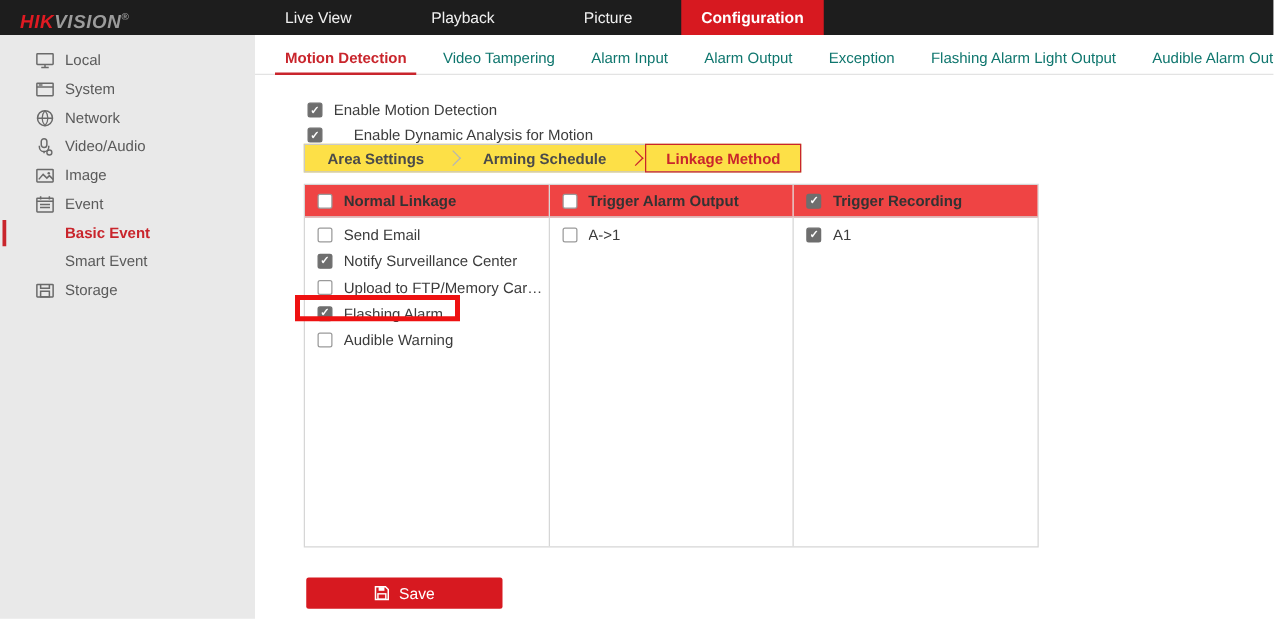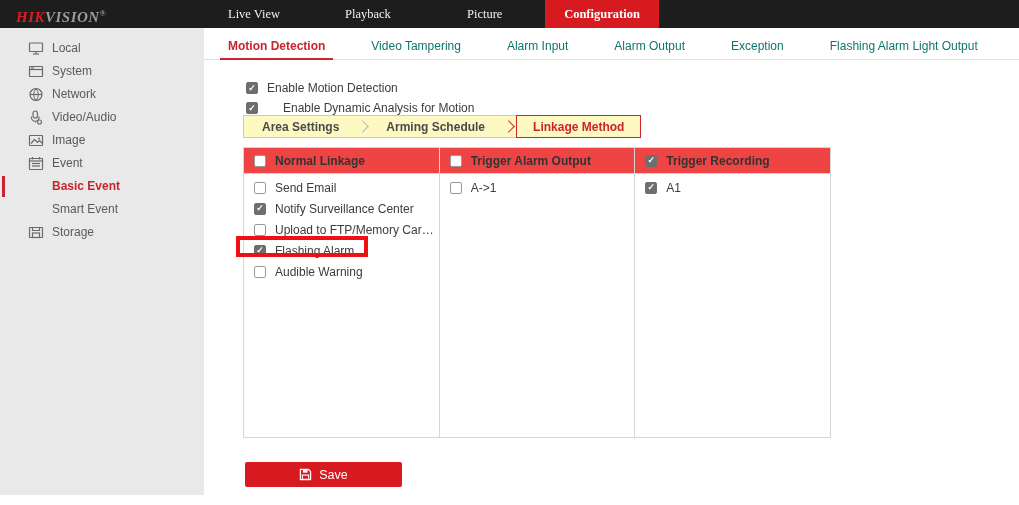--- a/index.html
+++ b/index.html
@@ -1,21 +1,21 @@
 <!DOCTYPE html>
 <html><head>
 <meta charset="utf-8">
 <style>
   html,body{margin:0;padding:0;background:#fff;}
   *{box-sizing:border-box;}
   .page{position:relative;width:1019px;height:505px;background:#ffffff;
         font-family:"Liberation Sans", sans-serif;overflow:hidden;}
 
   
-  .top-header{position:absolute;left:0;top:0;width:1019px;height:28px;background:#1d1d1d;font-family:Liberation Serif, serif;}
+  .top-header{position:absolute;left:0;top:0;width:1019px;height:28px;background:#1d1d1d;}
   .logo{position:absolute;left:16px;top:0;height:28px;line-height:28px;
         font-style:italic;font-weight:bold;font-size:15px;letter-spacing:.5px;white-space:nowrap;}
   .logo .hik{color:#e01a22;}
   .logo .vision{color:#9b9b9b;}
   .logo .reg{color:#9b9b9b;font-size:8px;vertical-align:super;font-style:normal;}
   .nav-item{position:absolute;top:0;height:28px;line-height:28px;
             font-size:12.5px;color:#f0f0f0;cursor:pointer;white-space:nowrap;}
   .nav-live{left:228px;} .nav-play{left:345px;} .nav-pic{left:467px;}
   .nav-config{left:545px;width:114px;text-align:center;background:#d71920;font-weight:bold;color:#fff;}
 
@@ -26,39 +26,39 @@
   .side-item .ico{position:absolute;left:28px;top:4px;width:16px;height:15px;}
   .side-item .ico svg{display:block;}
   .side-item .lbl{position:absolute;left:52px;top:0;height:23px;line-height:23px;
                   font-size:12px;color:#5a5a5a;white-space:nowrap;}
   .side-item.active .lbl{color:#c9252c;font-weight:bold;}
   .side-item.active::before{content:"";position:absolute;left:2px;top:1px;bottom:1px;width:3px;background:#c9252c;}
 
   
   .tabbar{position:absolute;left:204px;top:33px;right:0;height:27px;
           border-bottom:1px solid #e3e3e3;display:flex;align-items:center;
-          padding-left:24px;gap:46px;}
+          padding-left:24px;gap:29px;}
   .tab{position:relative;height:100%;display:flex;align-items:center;
        font-size:12px;color:#0f766e;cursor:pointer;white-space:nowrap;}
   .tab.active{color:#c9252c;font-weight:bold;}
   .tab.active::after{content:"";position:absolute;left:-8px;right:-8px;bottom:-1px;height:2px;background:#c9252c;}
 
   
   .cb{width:12px;height:12px;border:1px solid #9a9a9a;border-radius:2px;background:#fff;
       display:inline-flex;align-items:center;justify-content:center;flex:none;cursor:pointer;}
   .cb[data-checked="true"]{background:#6e6e6e;border-color:#6e6e6e;}
   .cb[data-checked="true"]::after{content:"✓";color:#fff;font-size:9px;font-weight:bold;line-height:1;}
 
   .opt{position:absolute;left:246px;display:flex;align-items:center;gap:9px;
        font-size:12px;color:#3c3c3c;}
   .opt1{top:81px;} .opt2{top:101px;gap:25px;}
 
   
   .crumbs{position:absolute;left:243px;top:115px;height:23px;display:flex;align-items:stretch;
-          border:1px solid #c9c9c9;background:#fef9c3;}
+          border:1px solid #c9c9c9;background:#fde047;}
   .crumb{display:flex;align-items:center;padding:0 18px;font-size:12px;font-weight:bold;
          color:#4a4a4a;cursor:pointer;white-space:nowrap;}
   .crumb.active{color:#c9252c;border:1px solid #c9252c;margin:-1px -1px -1px 2px;padding:0 16px;}
   .sep{width:9px;height:9px;border-top:1px solid #b5b5b5;border-right:1px solid #b5b5b5;
        transform:rotate(45deg);align-self:center;margin:0 1px;flex:none;}
   .sep.red{border-color:#c9252c;}
 
   
   .ltable{position:absolute;left:243px;top:147px;width:588px;height:291px;
           border:1px solid #d6d6d6;display:flex;background:#fff;}

